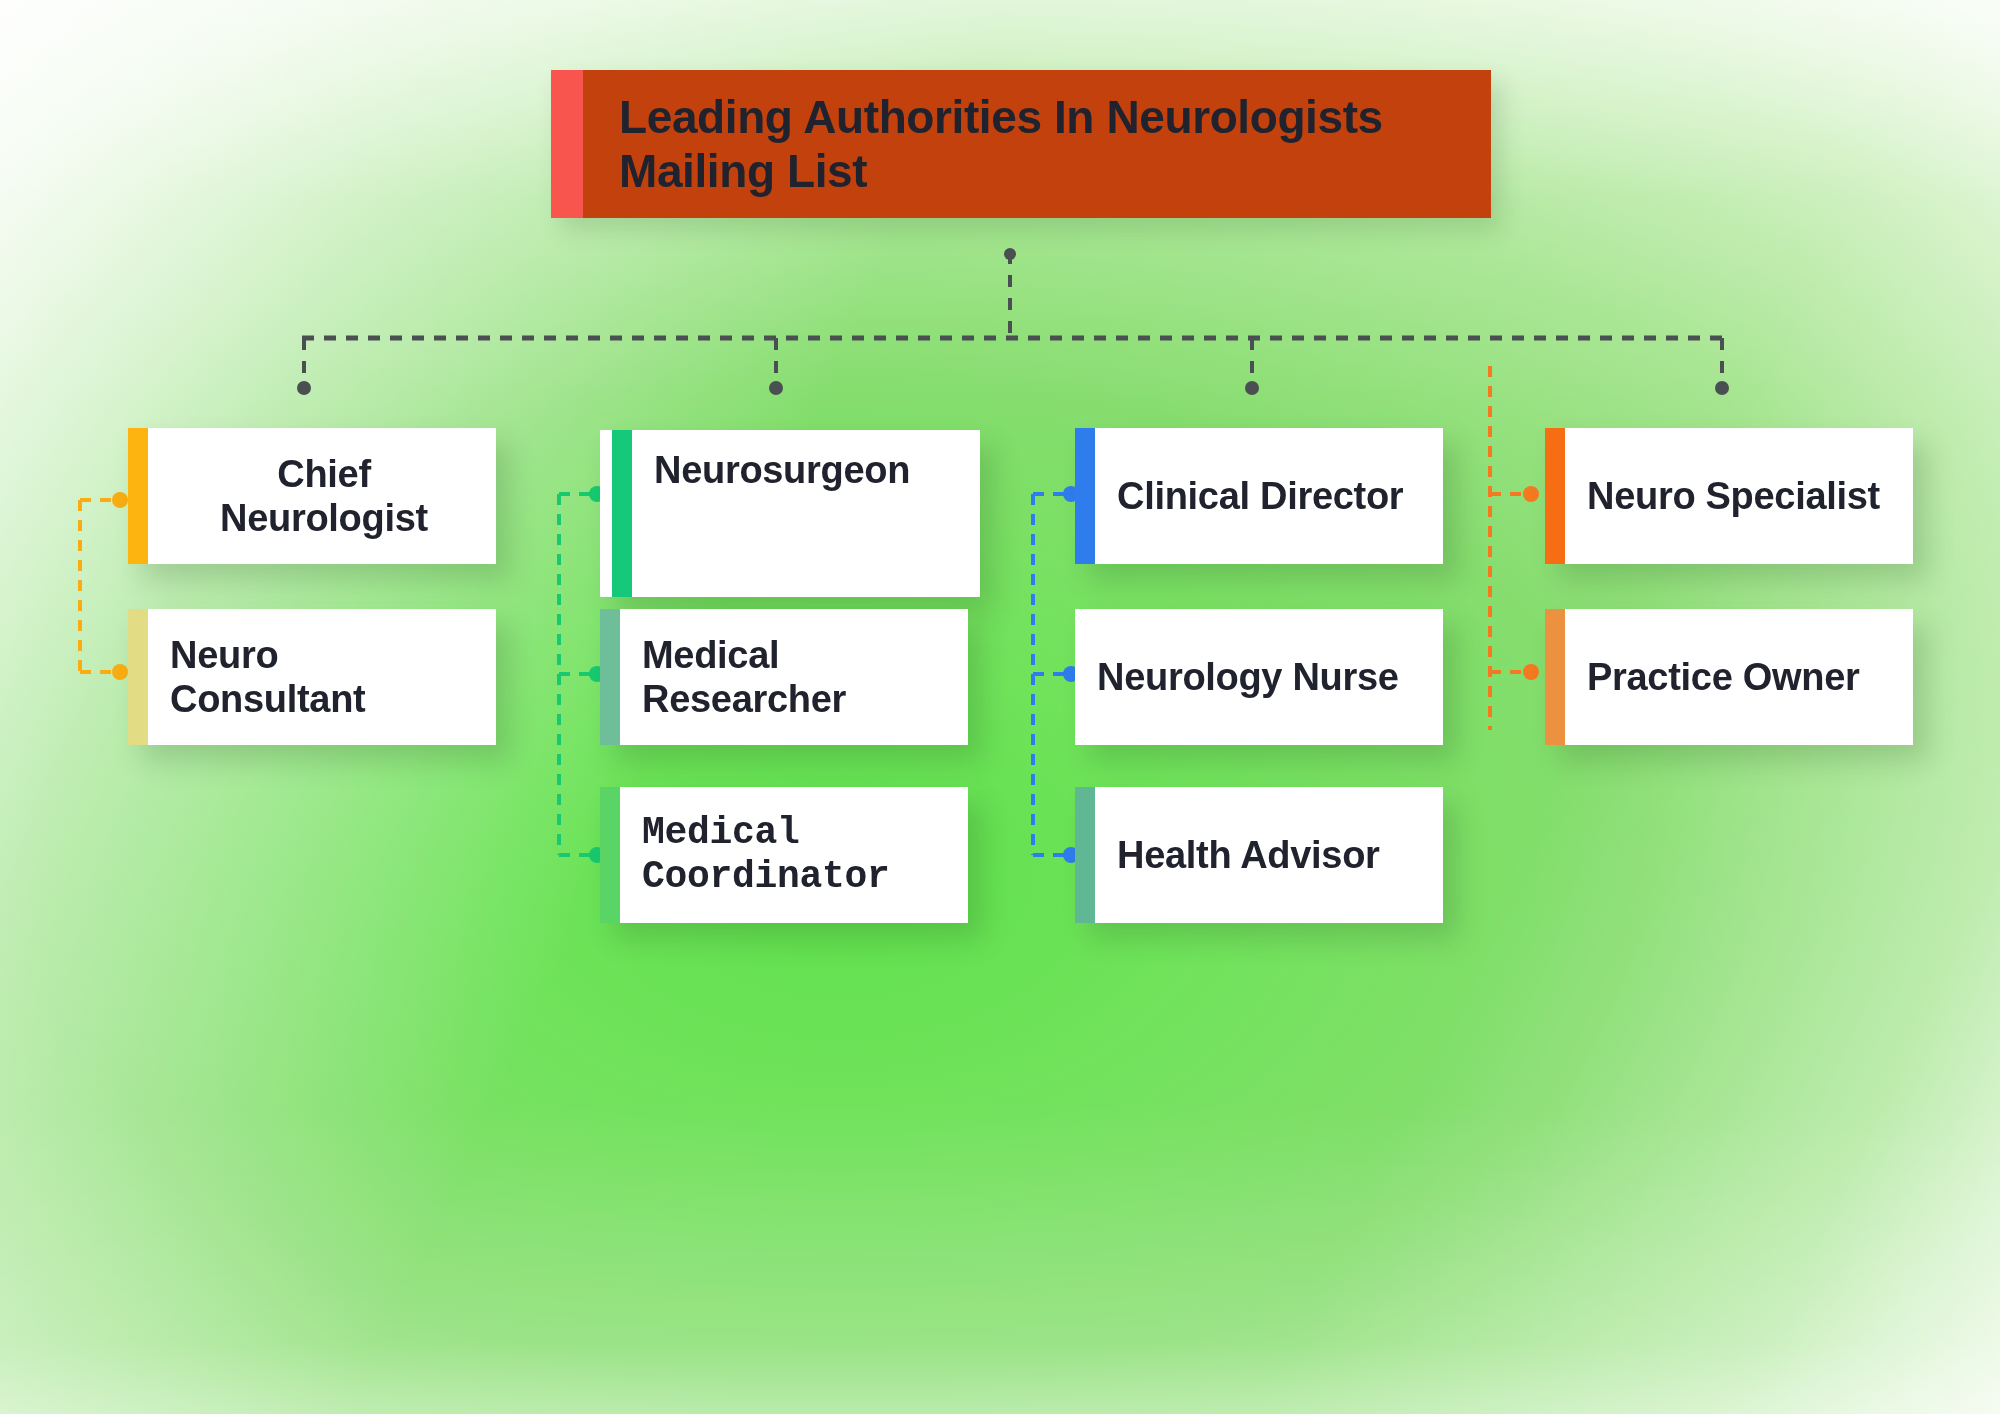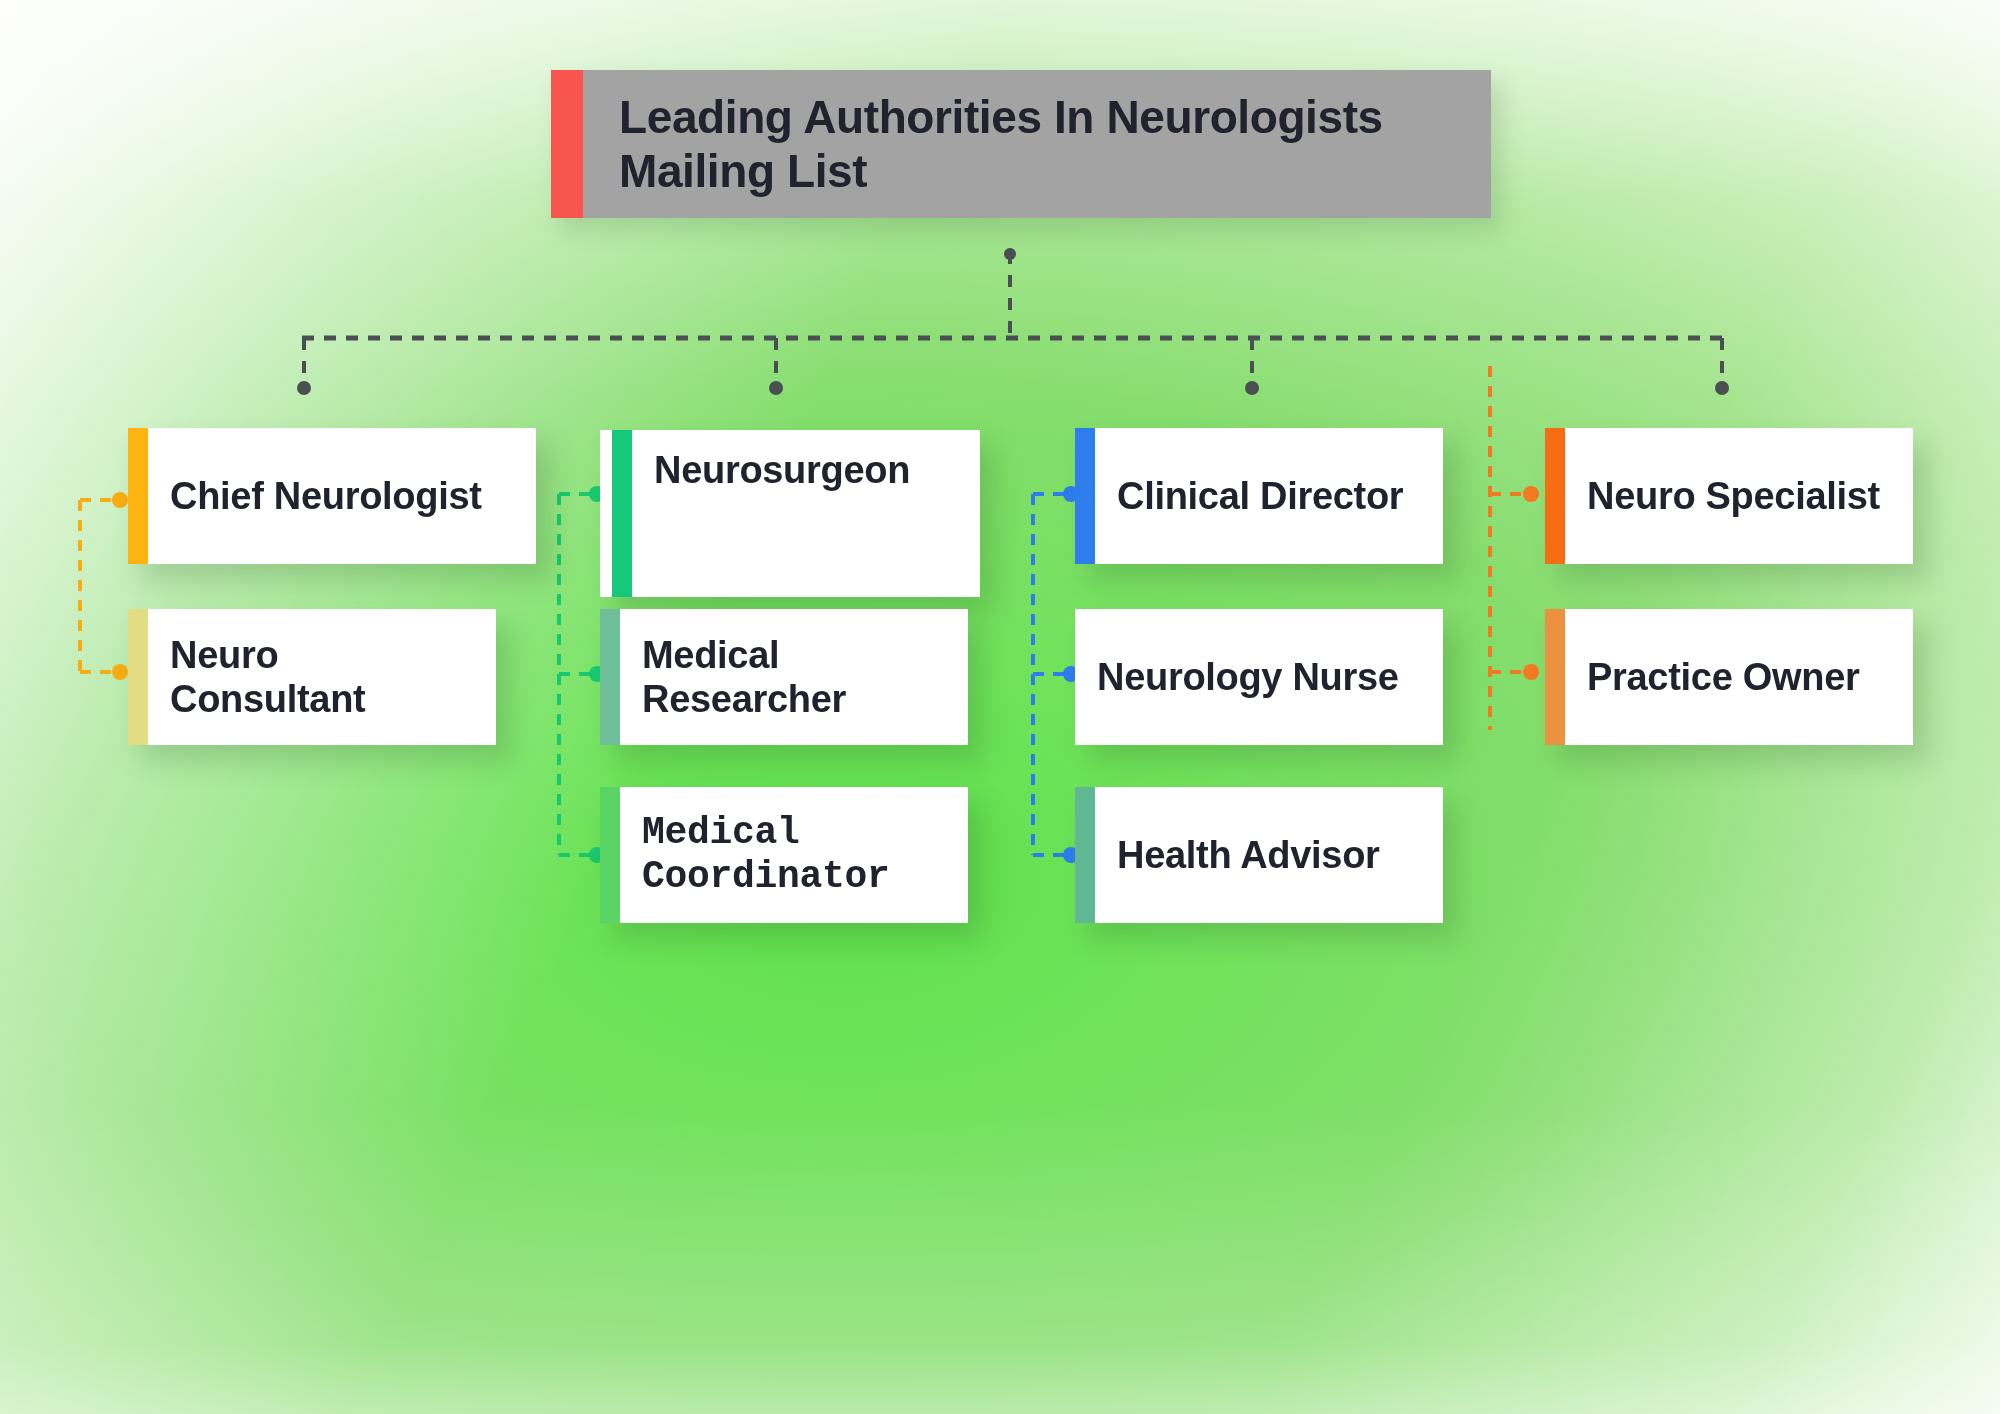--- a/index.html
+++ b/index.html
@@ -75,21 +75,21 @@
   }
 
   
   #title-card {
     position: absolute;
     left: 551px;
     top: 70px;
     width: 940px;
     height: 148px;
     display: flex;
-    background: #a3a3a3;
+    background: #c2410c;
     box-shadow: 10px 12px 22px rgba(35, 80, 30, 0.16);
   }
   #title-card .accent {
     flex: 0 0 auto;
     width: 32px;
   }
   #title-card .card-body {
     flex: 1 1 auto;
     display: flex;
     align-items: center;
@@ -168,21 +168,21 @@
     </g>
   </svg>
 
   <div id="title-card">
     <div class="accent" style="background-color: rgb(249, 85, 79);"></div>
     <div class="card-body">
       <div class="card-label">Leading Authorities In Neurologists Mailing List</div>
     </div>
   </div>
 
-  <div class="card" style="left:128px; top:428px; width:408px; height:136px;text-align:center;">
+  <div class="card" style="left:128px; top:428px; width:368px; height:136px;text-align:center;">
     <div class="accent" style="background-color: rgb(253, 179, 16);"></div>
     <div class="card-body">
       <div class="card-label">Chief Neurologist</div>
     </div>
   </div>
 
   <div class="card" style="left:128px; top:609px; width:368px; height:136px;">
     <div class="accent" style="background-color: rgb(226, 221, 133);"></div>
     <div class="card-body">
       <div class="card-label">Neuro Consultant</div>

